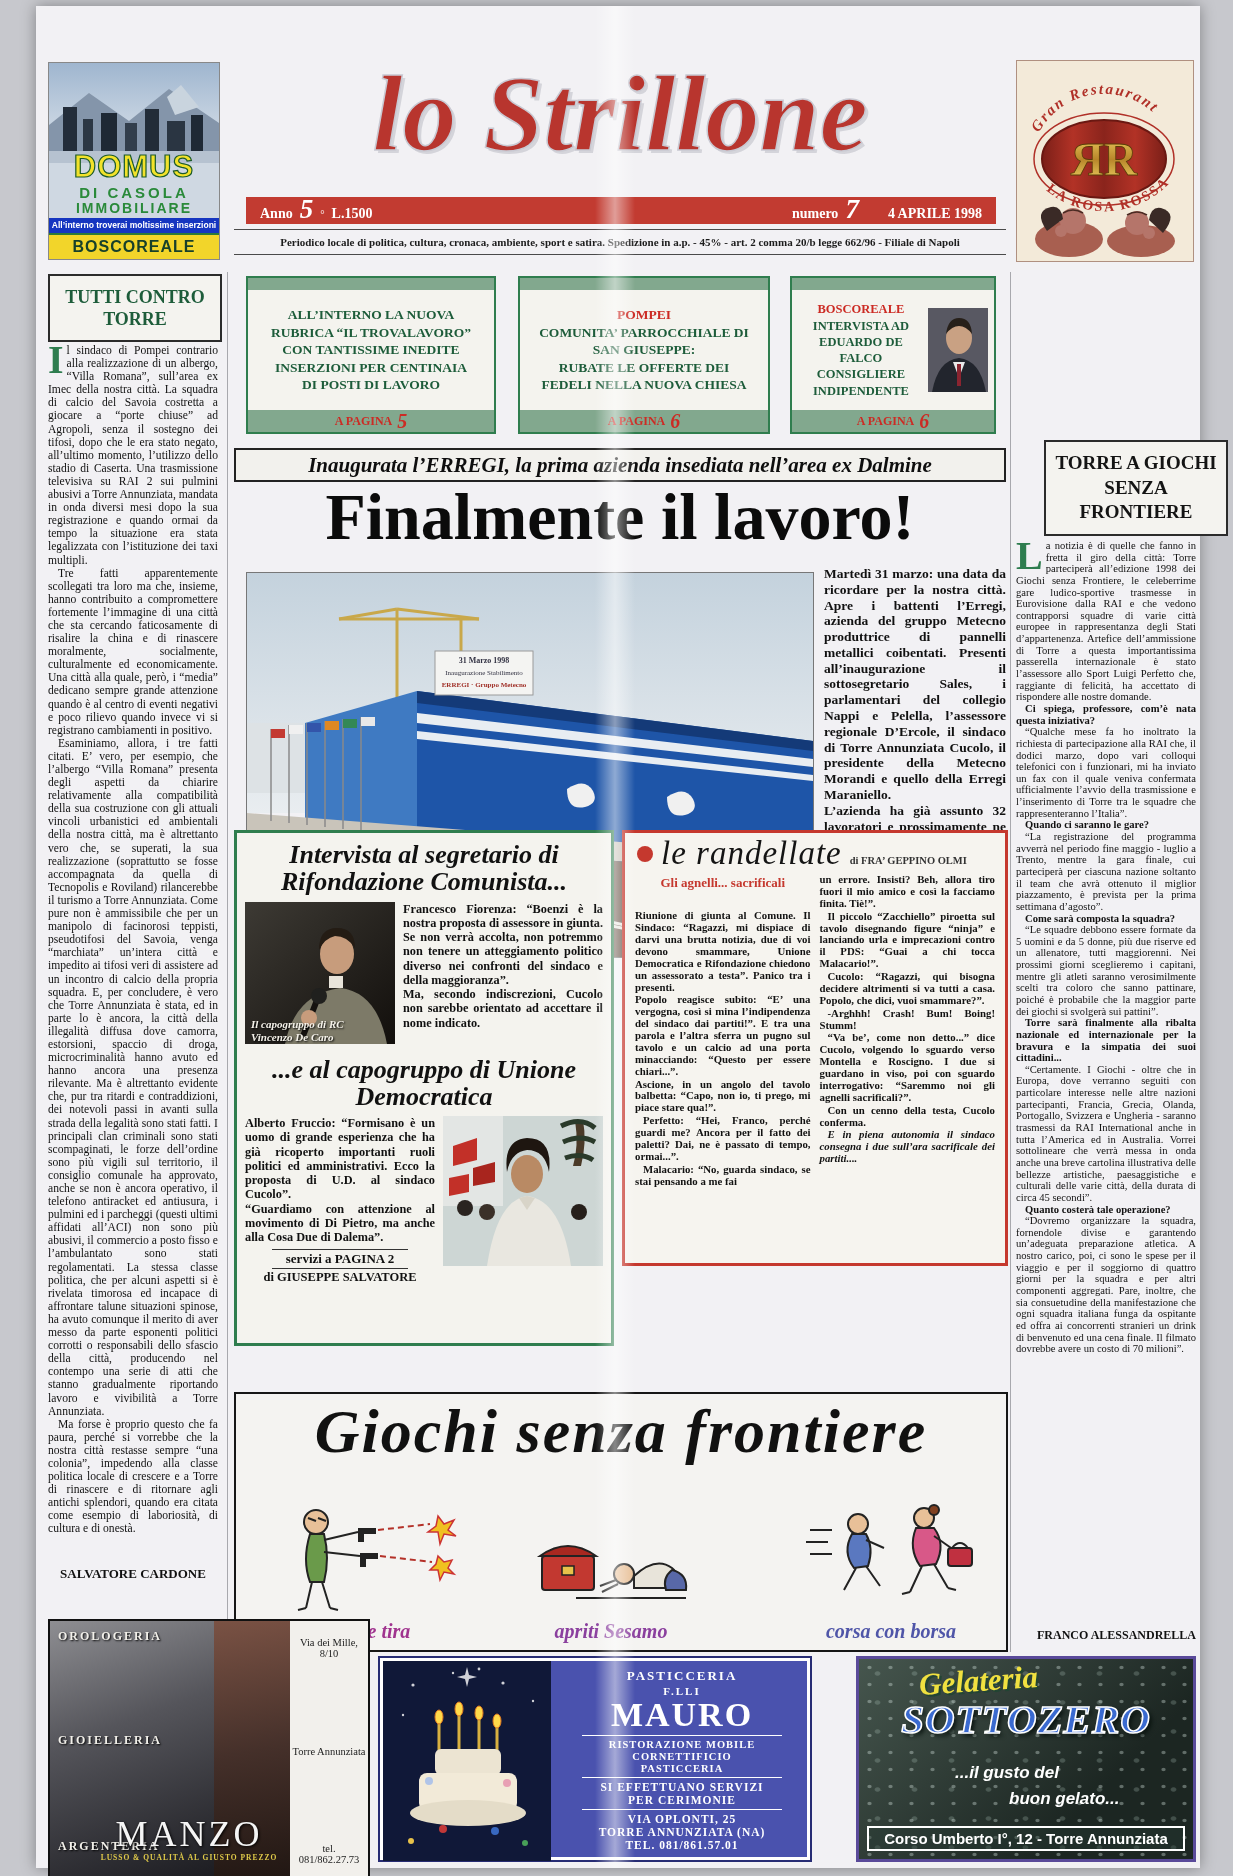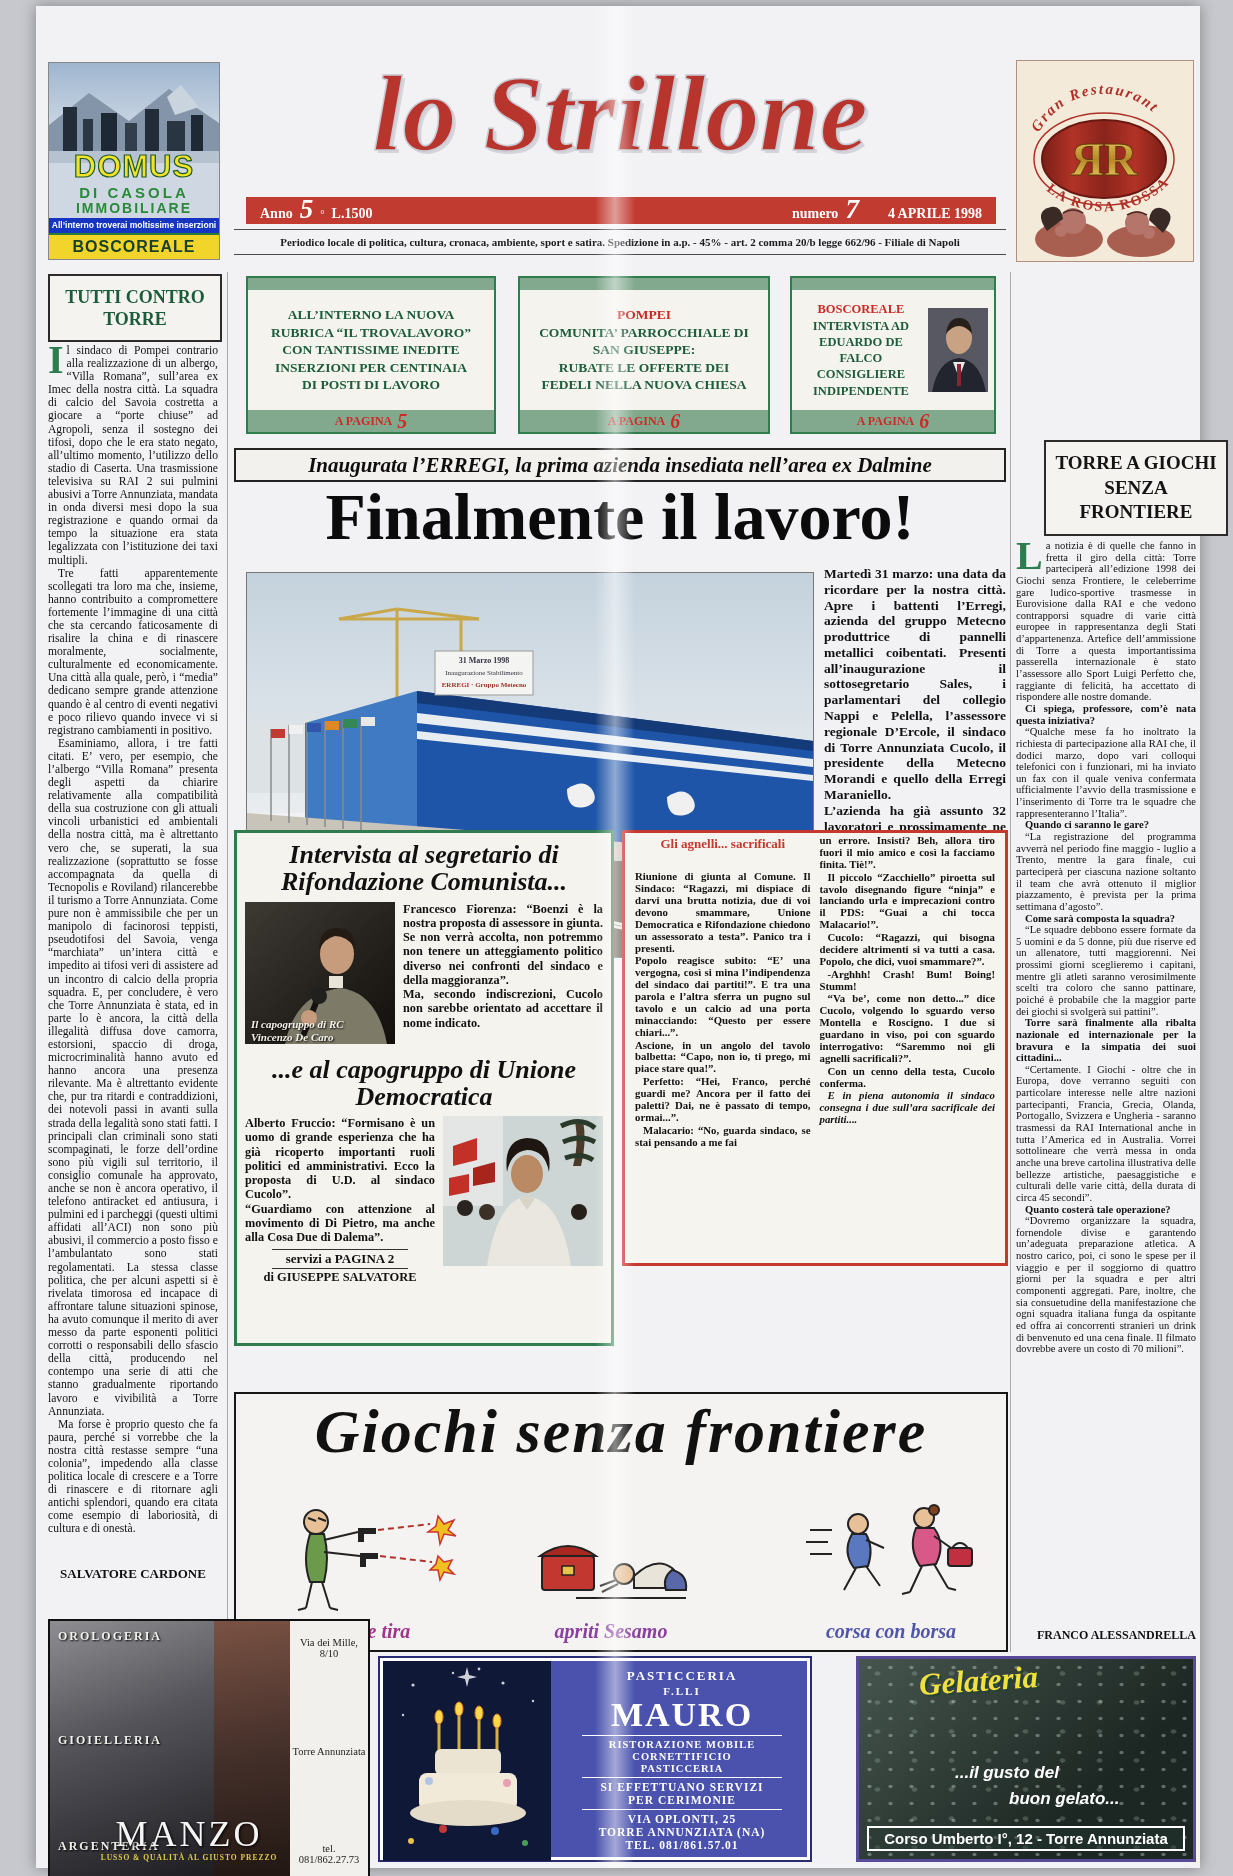--- a/index.html
+++ b/index.html
@@ -404,20 +404,25 @@
   <p class="q">Come sarà composta la squadra?</p>
   <p>“Le squadre debbono essere formate da 5 uomini e da 5 donne, più due riserve ed un allenatore, tutti maggiorenni. Nei prossimi giorni sceglieremo i capitani, mentre gli atleti saranno verosimilmente scelti tra coloro che sanno pattinare, poiché è probabile che la maggior parte dei giochi si svolgerà sui pattini”.</p>
   <p class="q">Torre sarà finalmente alla ribalta nazionale ed internazionale per la bravura e la simpatia dei suoi cittadini...</p>
   <p>“Certamente. I Giochi - oltre che in Europa, dove verranno seguiti con particolare interesse nelle altre nazioni partecipanti, Francia, Grecia, Olanda, Portogallo, Svizzera e Ungheria - saranno trasmessi da RAI International anche in tutta l’America ed in Australia. Vorrei sottolineare che verrà messa in onda anche una breve cartolina illustrativa delle bellezze artistiche, paesaggistiche e culturali delle varie città, della durata di circa 45 secondi”.</p>
   <p class="q">Quanto costerà tale operazione?</p>
   <p>“Dovremo organizzare la squadra, fornendole divise e garantendo un’adeguata preparazione atletica. A nostro carico, poi, ci sono le spese per il viaggio e per il soggiorno di quattro giorni per la squadra e per altri componenti aggregati. Pare, inoltre, che sia consuetudine della manifestazione che ogni squadra italiana funga da ospitante ed offra ai concorrenti stranieri un drink di benvenuto ed una cena finale. Il filmato dovrebbe avere un costo di 70 milioni”.</p>
 </div>
 <div class="abs rc-by">FRANCO ALESSANDRELLA</div>
 
 <div class="abs rand">
+  <div class="rand-head">
+    <span class="rand-dot"></span>
+    <span class="rand-title">le randellate</span>
+    <span class="rand-by">di FRA’ GEPPINO OLMI</span>
+  </div>
   <div class="rand-cols">
     <div class="rand-col">
       <div class="rand-sub">Gli agnelli... sacrificali</div>
       <p class="nohang">Riunione di giunta al Comune. Il Sindaco: “Ragazzi, mi dispiace di darvi una brutta notizia, due di voi devono smammare, Unione Democratica e Rifondazione chiedono un assessorato a testa”. Panico tra i presenti.</p>
       <p class="nohang">Popolo reagisce subito: “E’ una vergogna, così si mina l’indipendenza del sindaco dai partiti!”. E tra una parola e l’altra sferra un pugno sul tavolo e un calcio ad una porta minacciando: “Questo per essere chiari...”.</p>
       <p class="nohang">Ascione, in un angolo del tavolo balbetta: “Capo, non io, ti prego, mi piace stare qua!”.</p>
       <p>Perfetto: “Hei, Franco, perché guardi me? Ancora per il fatto dei paletti? Dai, ne è passato di tempo, ormai...”.</p>
       <p>Malacario: “No, guarda sindaco, se stai pensando a me fai</p>
     </div>
     <div class="rand-col">
@@ -615,18 +620,19 @@
     <div class="mu-line2">PER CERIMONIE</div>
     <div class="mu-hr"></div>
     <div class="mu-line2">VIA OPLONTI, 25</div>
     <div class="mu-line2">TORRE ANNUNZIATA (NA)</div>
     <div class="mu-line2">TEL. 081/861.57.01</div>
   </div>
 </div>
 
 <div class="abs sotto">
   <div class="so-brand">Gelateria</div>
+  <div class="so-name">SOTTOZERO</div>
   <div class="so-s1">...il gusto del</div>
   <div class="so-s2">buon gelato...</div>
   <div class="so-addr">Corso Umberto I°, 12 - Torre Annunziata</div>
 </div>
 
 <div class="abs fold"></div>
 
 </body></html>

